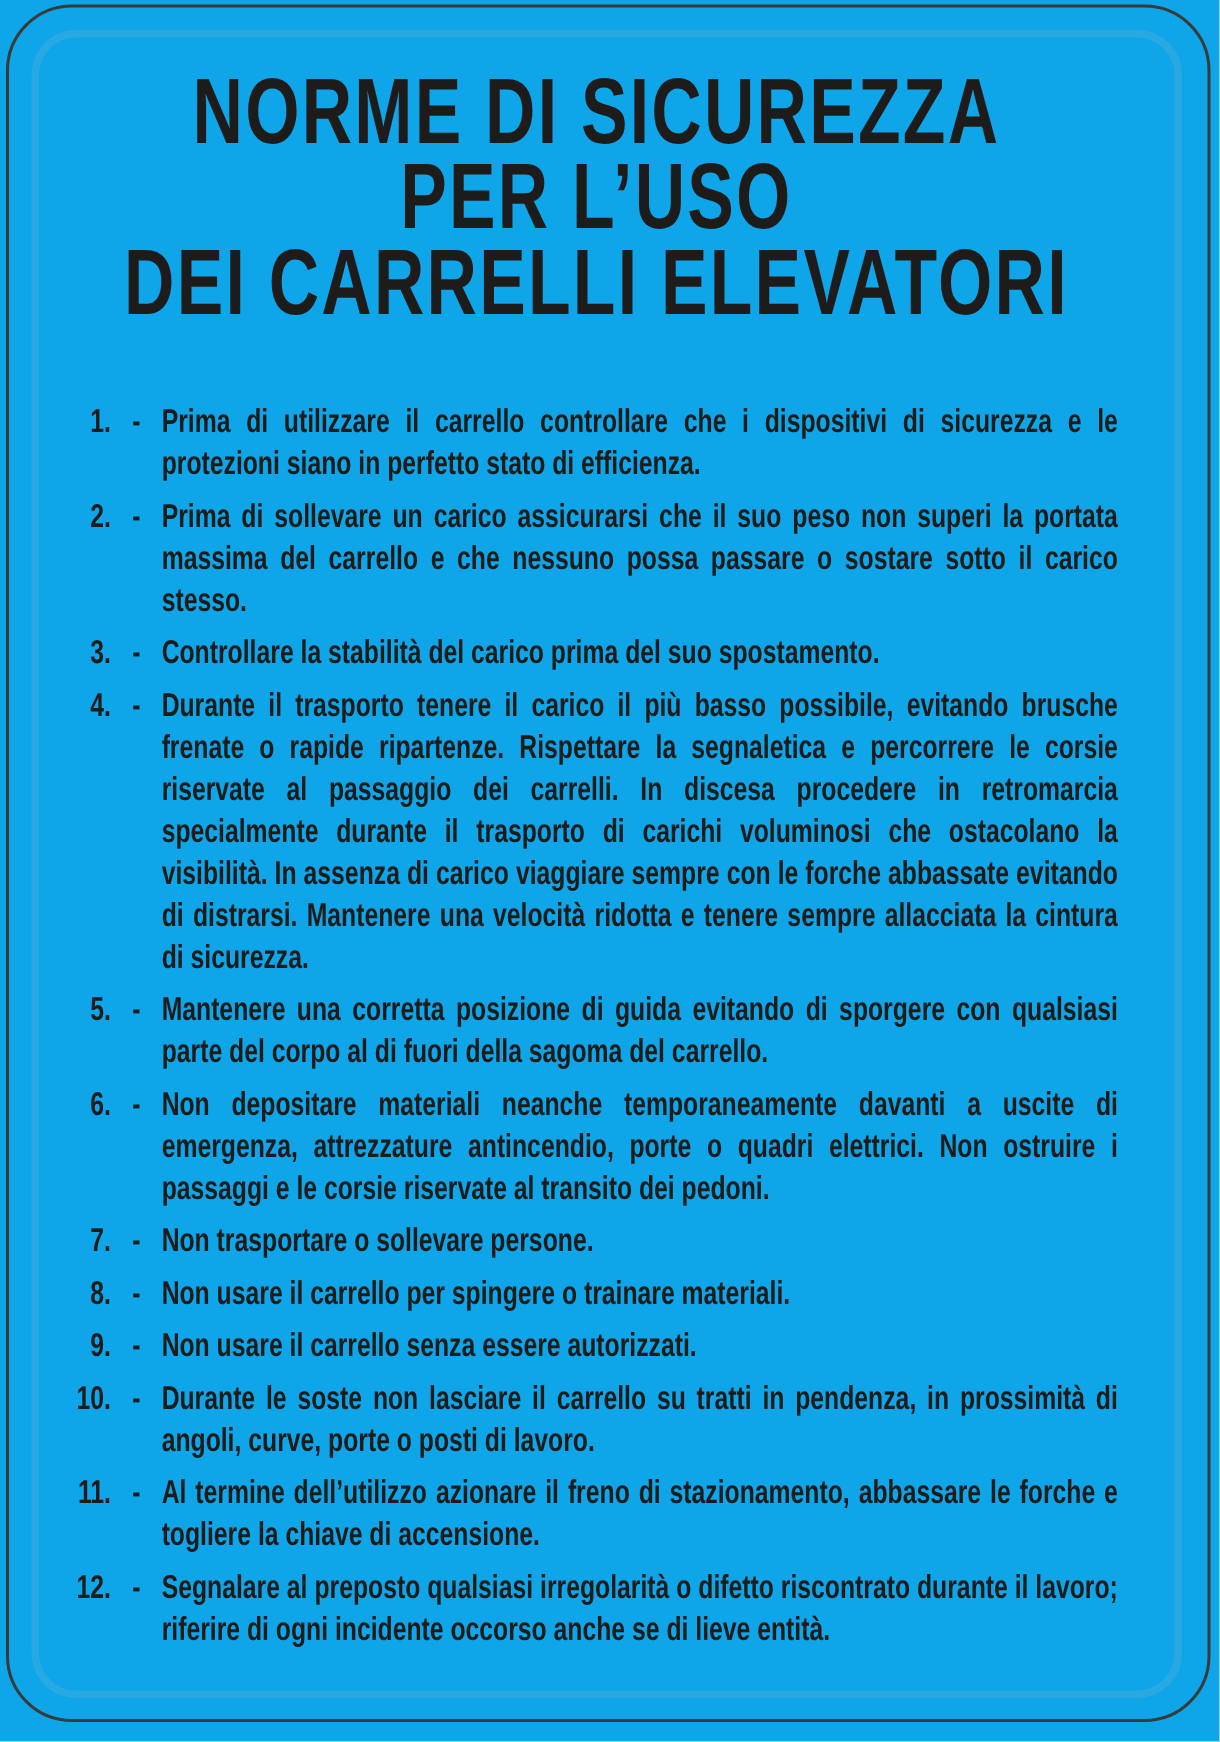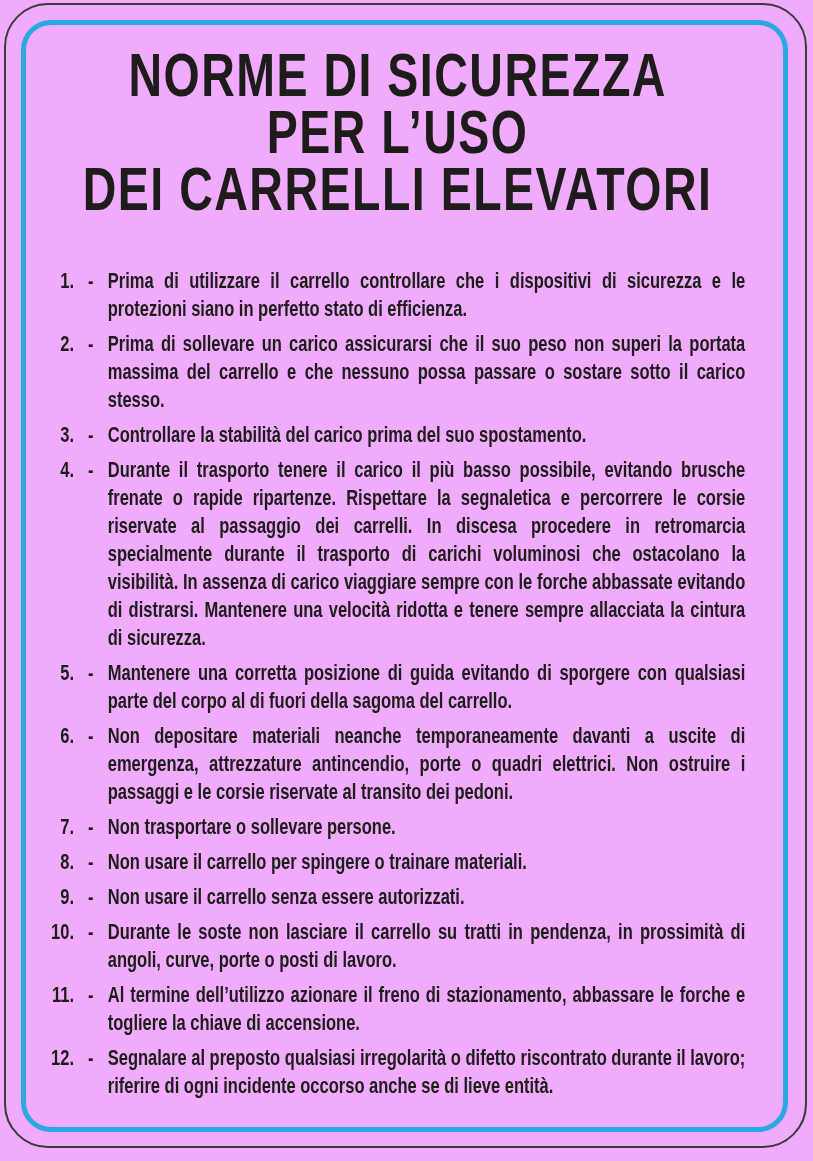--- a/index.html
+++ b/index.html
@@ -4,21 +4,21 @@
 <style>
   html, body {
     margin: 0;
     padding: 0;
     background: #ffffff;
   }
   .sign-page {
     position: relative;
     width: 813px;
     height: 1161px;
-    background: #f0abfc;
+    background: #0ea5e9;
     overflow: hidden;
     font-family: "Liberation Sans", sans-serif;
     color: #1e1d1b;
   }
   .outer-border {
     position: absolute;
     top: 3px; left: 4px; right: 6px; bottom: 13px;
     border: 2.5px solid #3a3a38;
     border-radius: 44px;
     pointer-events: none;

